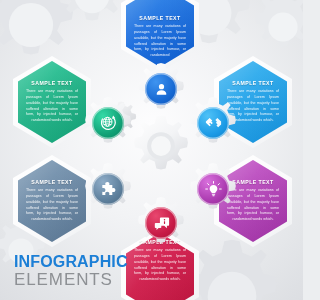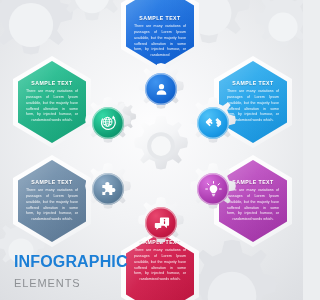--- a/index.html
+++ b/index.html
@@ -122,25 +122,25 @@
     line-height: 1.04;
   }
   .brand-1 {
     font-size: 16px;
     font-weight: bold;
     color: #1c7fd6;
     letter-spacing: 0.15px;
     display: block;
   }
   .brand-2 {
-    font-size: 11px;
+    font-size: 17px;
     color: #8d9094;
     letter-spacing: 0.9px;
     display: block;
-    margin-top: 7px;
+    margin-top: 1px;
   }
 </style>
 </head>
 <body>
 
 <div id="stage">
 
   <div class="bg-gears">
     <svg class="bg-gear" style="left:-34px; top:-40px;" width="130" height="130" viewBox="0 0 100 100">
       <g fill="#e3e5e9">

